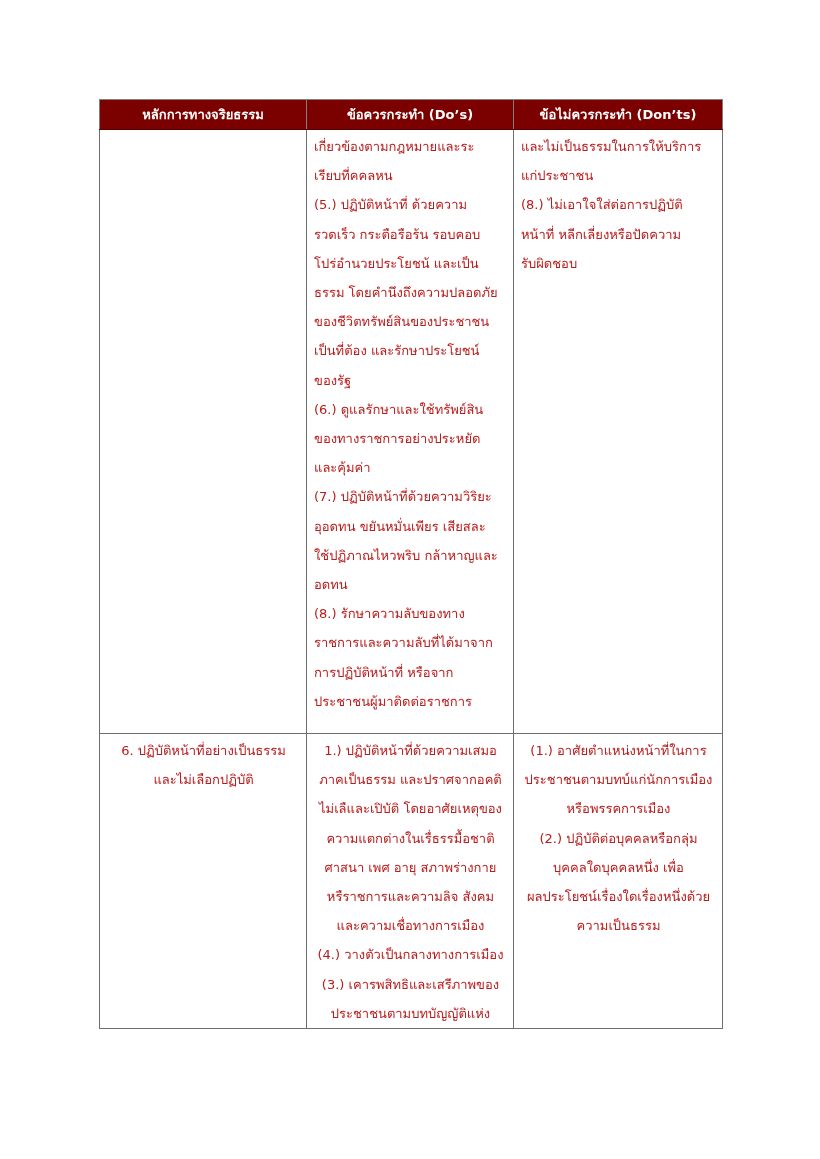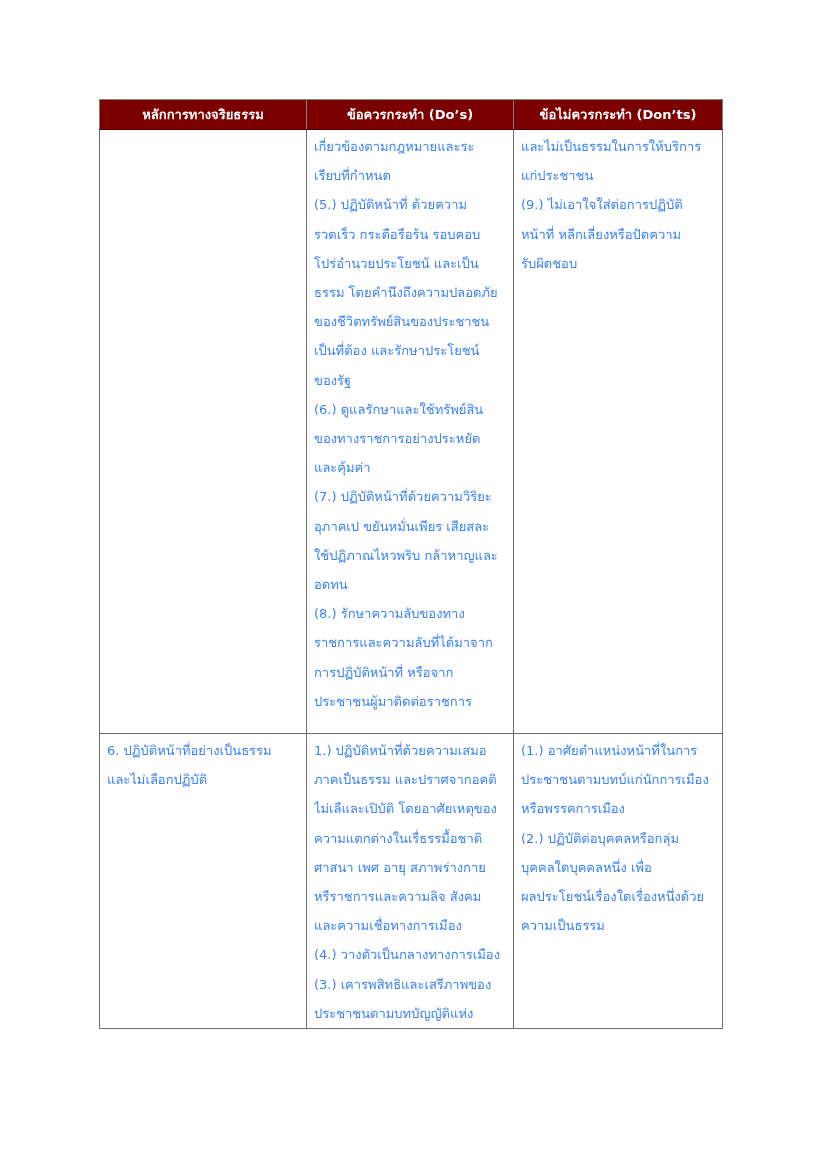--- a/index.html
+++ b/index.html
@@ -44,25 +44,25 @@
       text-align: center;
       vertical-align: middle;
       box-sizing: border-box;
     }
     table.ethics td {
       border: 1px solid #6e6e6e;
       vertical-align: top;
       padding: 2px 6px 0 7px;
       font-size: 13px;
       line-height: 29.2px;
-      color: #3b82f6;
+      color: #b91c1c;
       box-sizing: border-box;
     }
     tr.row-a td { height: 604px; }
-    tr.row-b td { height: 292px; }
+    tr.row-b td { height: 292px; text-align: center; }
     .line {
       display: block;
       white-space: nowrap;
       overflow: hidden;
     }
   </style>
 </head>
 <body>
 
 <div class="page">
@@ -77,44 +77,44 @@
         <th>หลักการทางจริยธรรม</th>
         <th>ข้อควรกระทำ (Do’s)</th>
         <th>ข้อไม่ควรกระทำ (Don’ts)</th>
       </tr>
     </thead>
     <tbody>
       <tr class="row-a">
         <td></td>
         <td>
           <span class="line">เกี่ยวข้องตามกฎหมายและระ</span>
-          <span class="line">เรียบที่กำหนด</span>
+          <span class="line">เรียบที่คคลหน</span>
           <span class="line">(5.) ปฏิบัติหน้าที่ ด้วยความ</span>
           <span class="line">รวดเร็ว กระตือรือร้น รอบคอบ</span>
           <span class="line">โปร่อำนวยประโยชน้ และเป็น</span>
           <span class="line">ธรรม โดยคำนึงถึงความปลอดภัย</span>
           <span class="line">ของชีวิตทรัพย์สินของประชาชน</span>
           <span class="line">เป็นที่ต้อง และรักษาประโยชน์</span>
           <span class="line">ของรัฐ</span>
           <span class="line">(6.) ดูแลรักษาและใช้ทรัพย์สิน</span>
           <span class="line">ของทางราชการอย่างประหยัด</span>
           <span class="line">และคุ้มค่า</span>
           <span class="line">(7.) ปฏิบัติหน้าที่ด้วยความวิริยะ</span>
-          <span class="line">อุภาคเป ขยันหมั่นเพียร เสียสละ</span>
+          <span class="line">อุอดทน ขยันหมั่นเพียร เสียสละ</span>
           <span class="line">ใช้ปฏิภาณไหวพริบ กล้าหาญและ</span>
           <span class="line">อดทน</span>
           <span class="line">(8.) รักษาความลับของทาง</span>
           <span class="line">ราชการและความลับที่ได้มาจาก</span>
           <span class="line">การปฏิบัติหน้าที่ หรือจาก</span>
           <span class="line">ประชาชนผู้มาติดต่อราชการ</span>
         </td>
         <td>
           <span class="line">และไม่เป็นธรรมในการให้บริการ</span>
           <span class="line">แก่ประชาชน</span>
-          <span class="line">(9.) ไม่เอาใจใส่ต่อการปฏิบัติ</span>
+          <span class="line">(8.) ไม่เอาใจใส่ต่อการปฏิบัติ</span>
           <span class="line">หน้าที่ หลีกเลี่ยงหรือปัดความ</span>
           <span class="line">รับผิดชอบ</span>
         </td>
       </tr>
       <tr class="row-b">
         <td>
           <span class="line">6. ปฏิบัติหน้าที่อย่างเป็นธรรม</span>
           <span class="line">และไม่เลือกปฏิบัติ</span>
         </td>
         <td>

